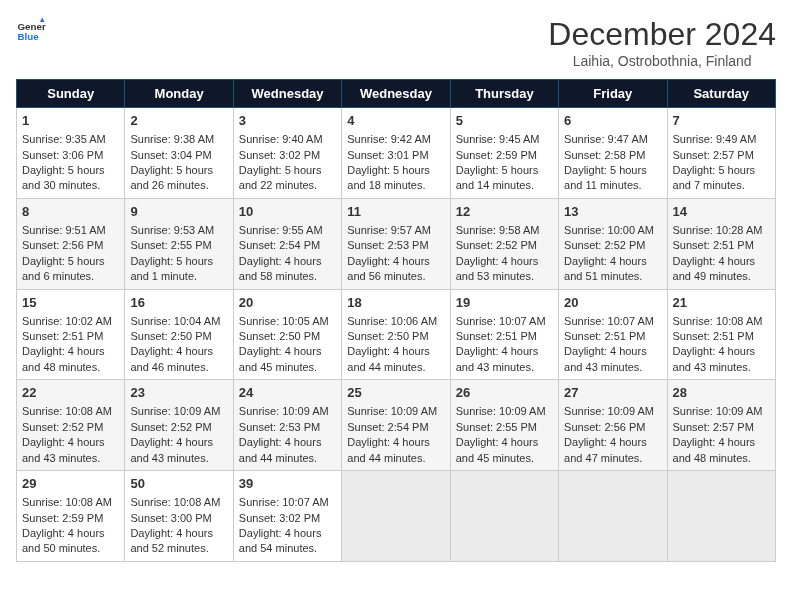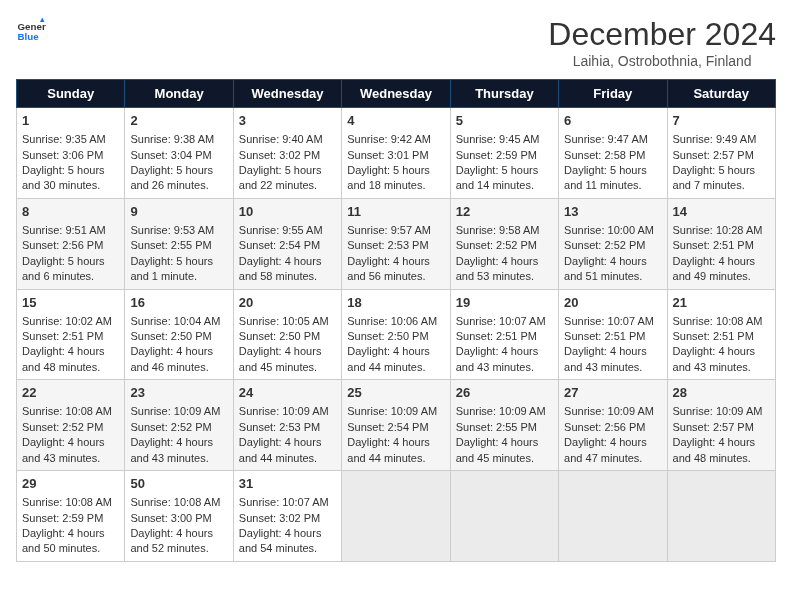--- a/index.html
+++ b/index.html
@@ -318,21 +318,21 @@
           <div>and 50 minutes.</div>
         </td>
         <td>
           <span class="day-num">50</span>
           <div>Sunrise: 10:08 AM</div>
           <div>Sunset: 3:00 PM</div>
           <div>Daylight: 4 hours</div>
           <div>and 52 minutes.</div>
         </td>
         <td>
-          <span class="day-num">31</span>
+          <span class="day-num">39</span>
           <div>Sunrise: 10:07 AM</div>
           <div>Sunset: 3:02 PM</div>
           <div>Daylight: 4 hours</div>
           <div>and 54 minutes.</div>
         </td>
         <td class="empty"></td>
         <td class="empty"></td>
         <td class="empty"></td>
         <td class="empty"></td>
       </tr>

